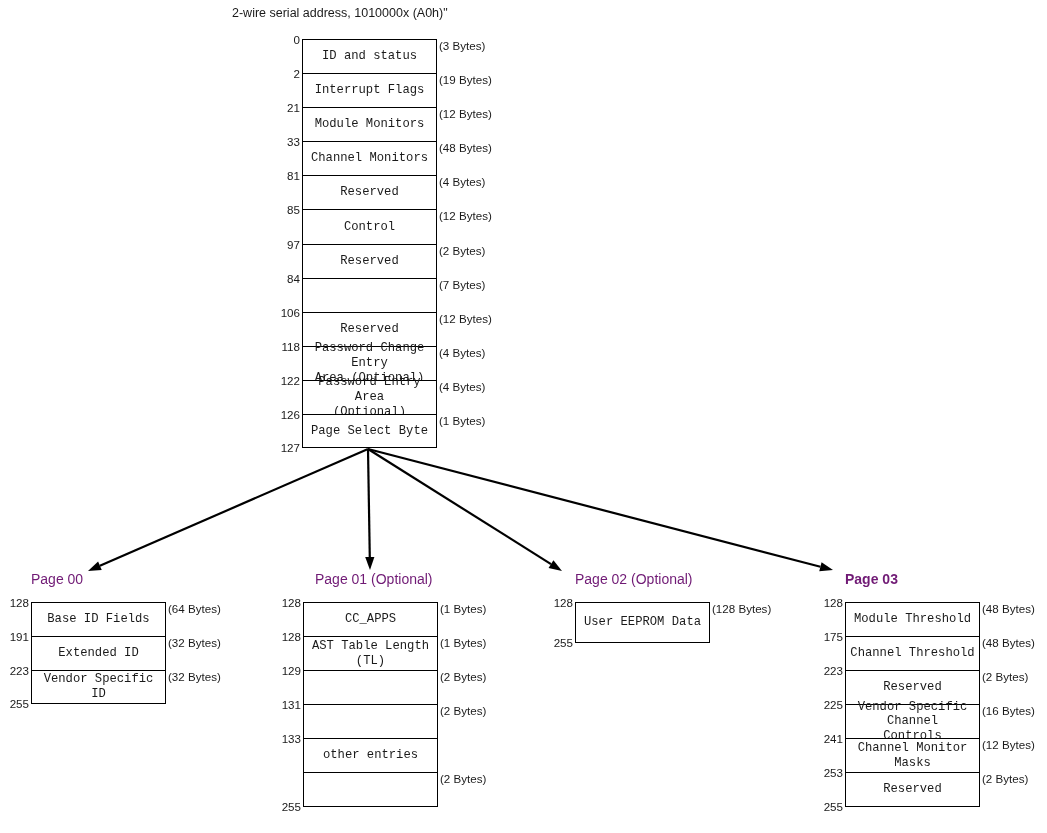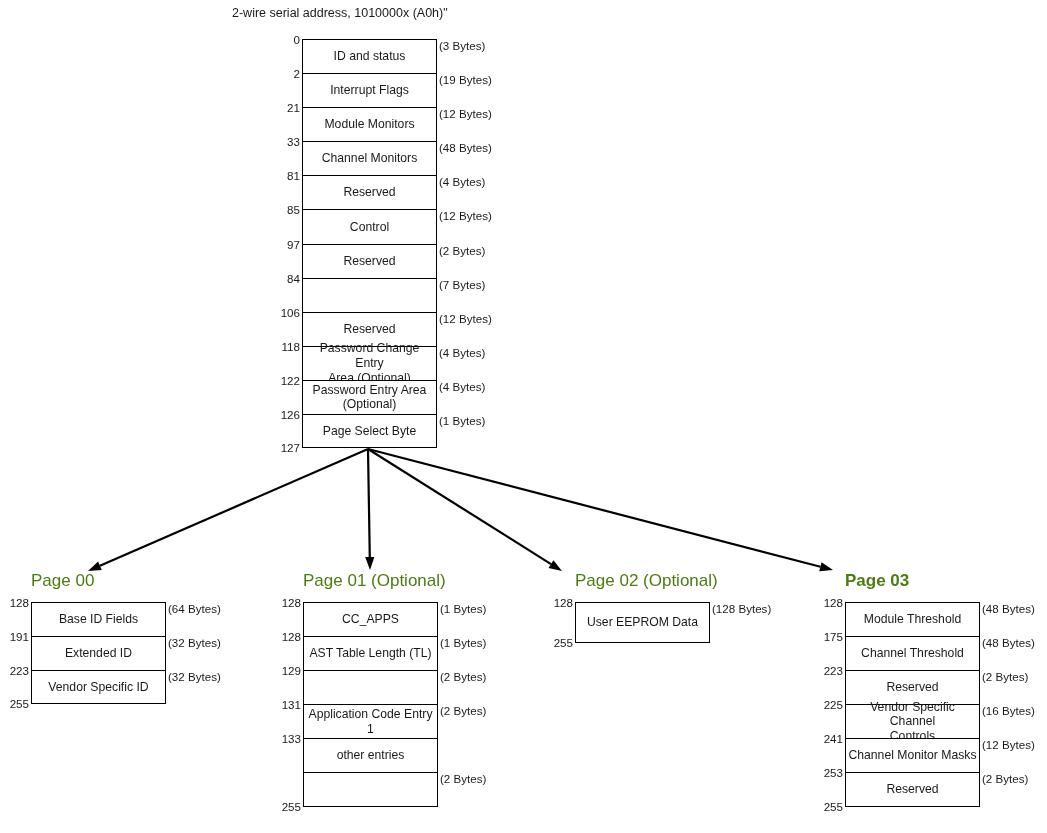--- a/index.html
+++ b/index.html
@@ -46,20 +46,21 @@
   }
   .memmap .row:last-child {
     border-bottom-width: 1.6px;
   }
   .row-label {
     font-size: 12.2px;
     line-height: 1.22;
     color: #1a1a1a;
     padding: 0 2px;
     white-space: pre-line;
+    font-family: Liberation Mono, monospace;
   }
 
   
   .addr {
     position: absolute;
     right: 100%;
     margin-right: 3px;
     font-size: 11.6px;
     color: #1a1a1a;
     white-space: nowrap;
@@ -74,22 +75,22 @@
     margin-left: 3px;
     top: -1px;
     font-size: 11.6px;
     color: #1a1a1a;
     white-space: nowrap;
   }
 
   
   .page-heading {
     position: absolute;
-    font-size: 17px;
-    color: #4d7c0f;
+    font-size: 14px;
+    color: #701a75;
     white-space: nowrap;
   }
 
   
   #arrows {
     position: absolute;
     left: 0;
     top: 0;
     width: 1047px;
     height: 833px;
@@ -181,40 +182,39 @@
         <span class="row-label">Extended ID</span>
         <span class="bytes">(32 Bytes)</span>
       </div>
       <div class="row" style="height: 34.1px;">
         <span class="addr bottom">255</span>
         <span class="row-label">Vendor Specific ID</span>
         <span class="bytes">(32 Bytes)</span>
       </div>
     </div>
 
-  <div class="page-heading" style="left:303px; top:571px;">Page 01 (Optional)</div>
+  <div class="page-heading" style="left:315px; top:571px;">Page 01 (Optional)</div>
   <div class="memmap" id="page-1" style="left:303px; top:602px; width:135px;">
       <div class="row" style="height: 34.1px;">
         <span class="addr top">128</span>
         <span class="addr bottom">128</span>
         <span class="row-label">CC_APPS</span>
         <span class="bytes">(1 Bytes)</span>
       </div>
       <div class="row" style="height: 34.1px;">
         <span class="addr bottom">129</span>
         <span class="row-label">AST Table Length (TL)</span>
         <span class="bytes">(1 Bytes)</span>
       </div>
       <div class="row" style="height: 34.1px;">
         <span class="addr bottom">131</span>
         <span class="bytes">(2 Bytes)</span>
       </div>
       <div class="row" style="height: 34.1px;">
         <span class="addr bottom">133</span>
-        <span class="row-label">Application Code Entry 1</span>
         <span class="bytes">(2 Bytes)</span>
       </div>
       <div class="row" style="height: 34.1px; text-align: right;">
         <span class="row-label">other entries</span>
       </div>
       <div class="row" style="height: 34.1px;">
         <span class="addr bottom">255</span>
         <span class="bytes">(2 Bytes)</span>
       </div>
     </div>

